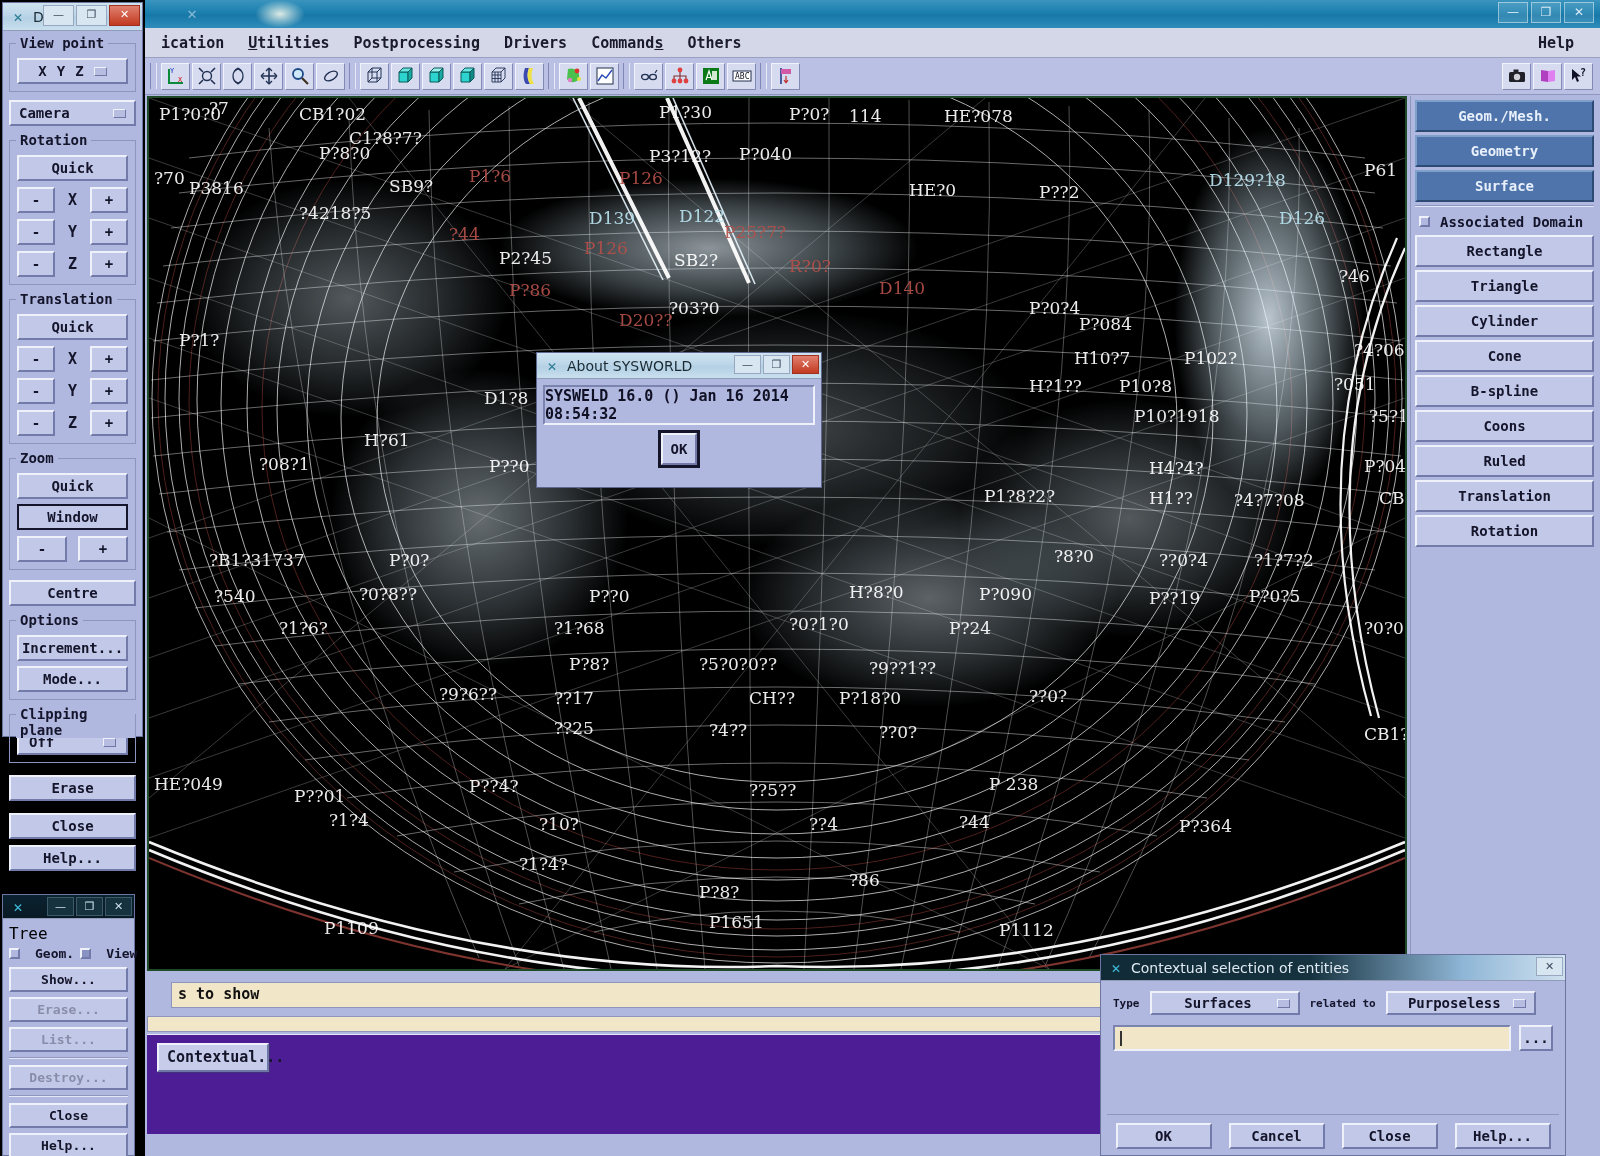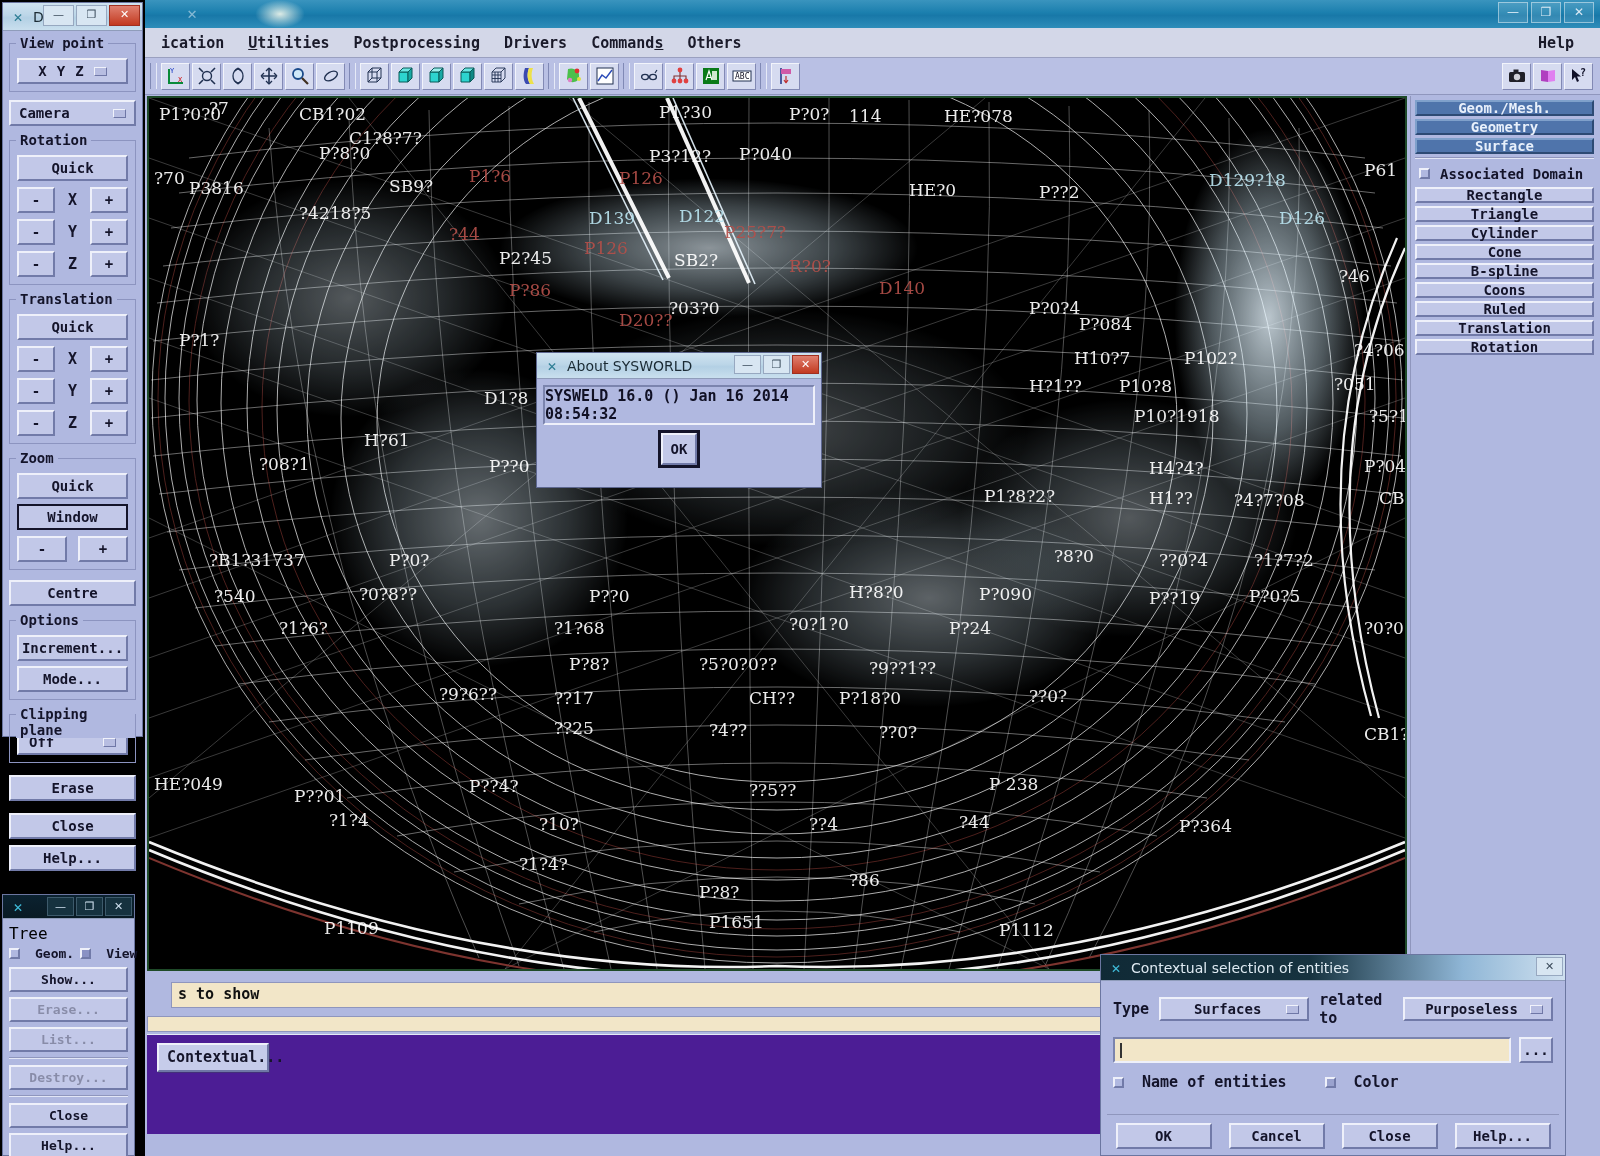--- a/index.html
+++ b/index.html
@@ -99,21 +99,21 @@
     box-shadow: 1px 1px 0 rgba(60,66,100,.55);
   }
 
   
   #right-panel {
     position: absolute; left: 1265px; top: 96px; width: 188px; height: 1058px;
     background: #b0b8e0; border-left: 1px solid #8f96bd;
     padding: 4px 4px 0 4px;
   }
   .rp-btn {
-    height: 16px; margin-bottom: 3px;
+    height: 32px; margin-bottom: 3px;
     background: #c2c8e8;
     border: 2px solid; border-color: #eef0fa #717aa8 #717aa8 #eef0fa;
     font-family: "DejaVu Sans Mono", monospace; font-size: 14px; font-weight: bold;
     color: #14142a; display: flex; align-items: center; justify-content: center;
   }
   .rp-btn.sel {
     background: #4f74ab; color: #e8f0fb;
     border-color: #7fa0cb #2d4a74 #2d4a74 #7fa0cb;
   }
   .rp-check {
@@ -190,21 +190,21 @@
     font-family: "DejaVu Sans Mono", monospace; font-size: 14px; font-weight: bold; color: #14142a;
     display: flex; align-items: center; justify-content: center;
   }
 
   
   #ctx-dlg { left: 1100px; top: 954px; width: 466px; height: 202px; border: 1px solid #6b76a0; }
   #ctx-dlg .xdlg-tb { background: linear-gradient(to right,#102a36 0%, #16323f 45%, #8fb6d6 78%, #cfe0ef 100%); }
   #ctx-dlg .xtitle { color: #dfeaf2; }
   .ctx-body { padding: 10px 12px 0; }
   .ctx-row { display: flex; align-items: center; gap: 10px; }
-  .ctx-lab { font-family: "DejaVu Sans Mono", monospace; font-size: 15px; font-weight: bold; color: #14142a; }
+  .ctx-lab { font-family: "DejaVu Sans Mono", monospace; font-size: 11px; font-weight: bold; color: #14142a; }
   .ctx-opt {
     flex: 0 0 auto; width: 150px; height: 24px; background: #c2c8e8;
     border: 2px solid; border-color: #eef0fa #717aa8 #717aa8 #eef0fa;
     display: flex; align-items: center; justify-content: space-between; padding: 0 8px;
     font-family: "DejaVu Sans Mono", monospace; font-size: 14px; font-weight: bold; color: #14142a;
   }
   .ctx-opt span.t { flex: 1; text-align: center; }
   .ctx-input {
     margin-top: 10px; height: 26px; background: #f2e6c8;
     border: 2px solid; border-color: #7b84ae #eef0fa #eef0fa #7b84ae;
@@ -858,30 +858,20 @@
           <span class="menubtn-arrow"></span>
         </div>
       </div>
       <div style="display:flex;gap:8px;align-items:center;">
         <div class="ctx-input" style="flex:1;">
           <span class="caret"></span>
           <span></span>
         </div>
         <div class="dbtn" style="width:34px;margin-top:10px;">...</div>
       </div>
-      <div class="ctx-checks">
-        <div class="ctx-check">
-          <span class="cbox"></span>
-          <span>Name of entities</span>
-        </div>
-        <div class="ctx-check">
-          <span class="cbox" style="background:#9aa2ce;"></span>
-          <span>Color</span>
-        </div>
-      </div>
     </div>
     <div class="ctx-footer">
       <div class="dbtn">OK</div>
       <div class="dbtn">Cancel</div>
       <div class="dbtn">Close</div>
       <div class="dbtn">Help...</div>
     </div>
   </div>
 
 </div>

